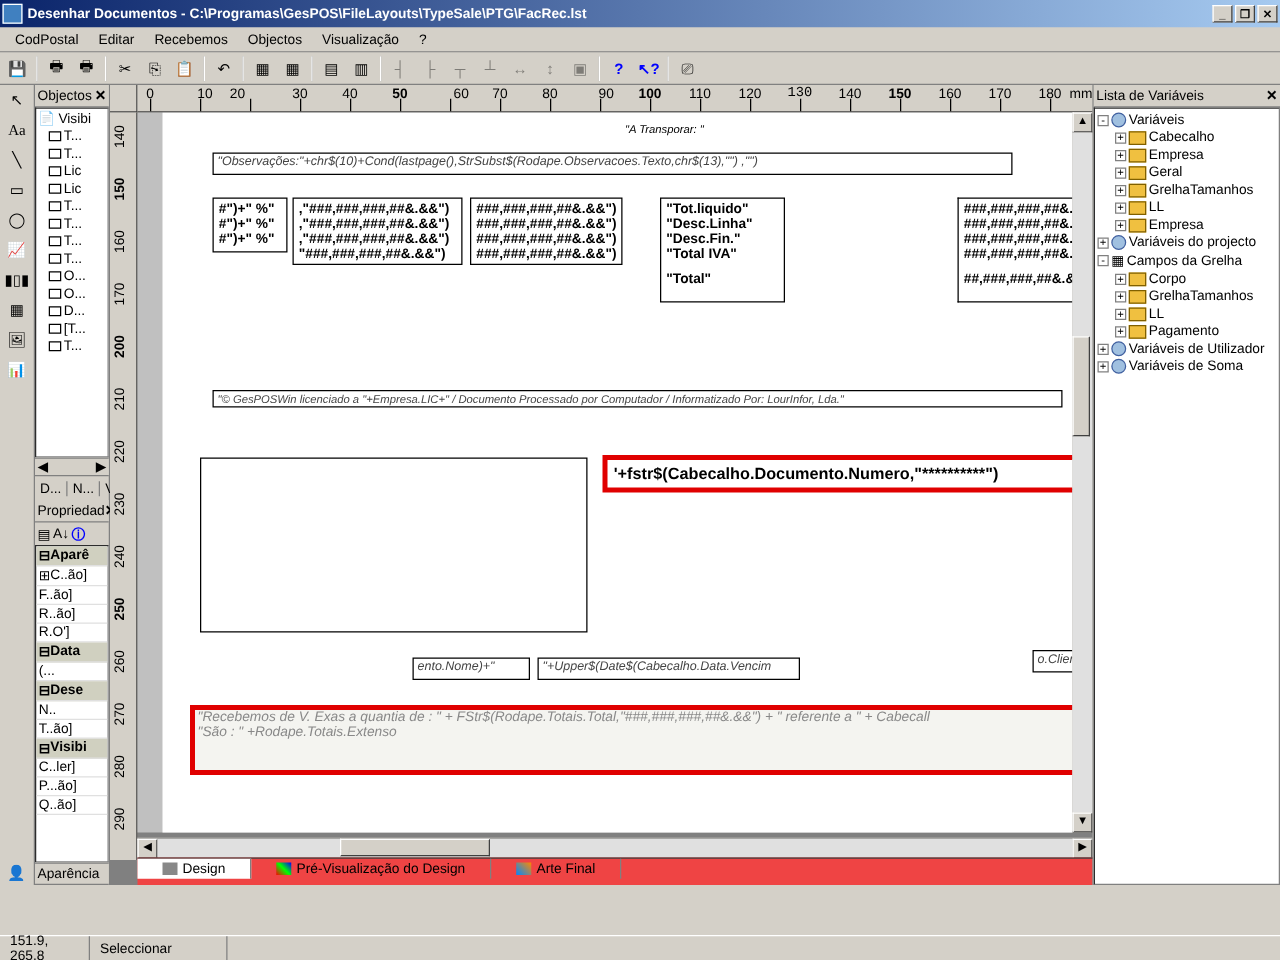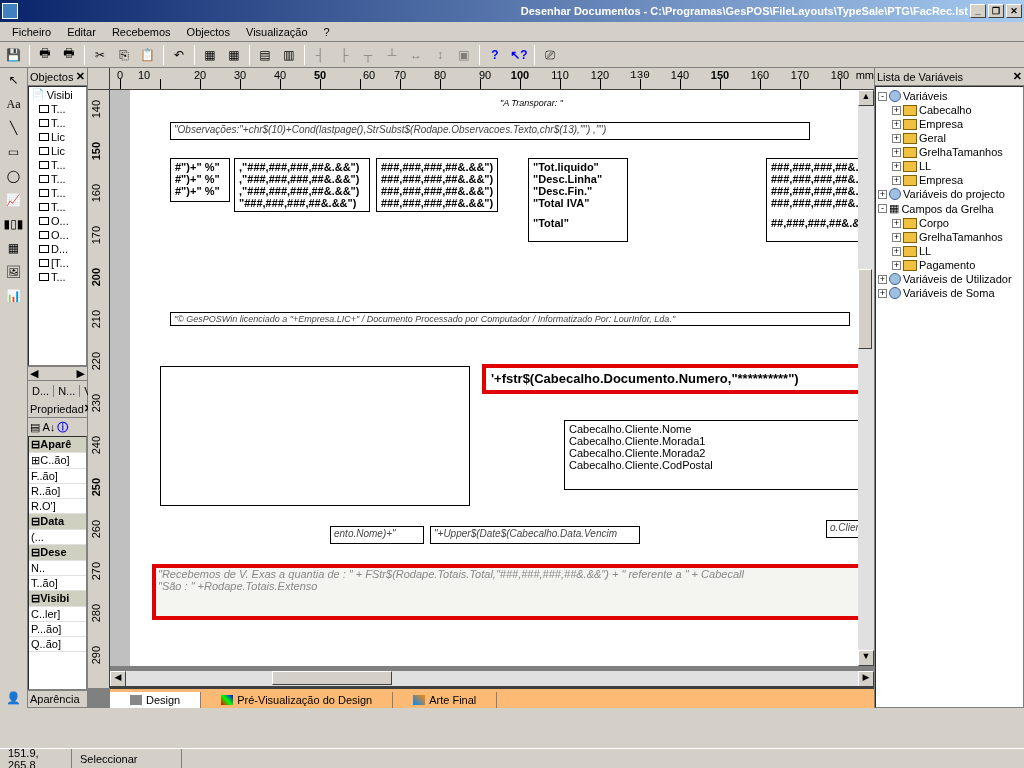--- a/index.html
+++ b/index.html
@@ -1,20 +1,20 @@
 <!DOCTYPE html>
 <html><head>
 <meta charset="utf-8">
 <style>
 * { box-sizing: border-box; margin: 0; padding: 0; font-family: "Tahoma", sans-serif; font-size: 11px; }
 body { background: #d4d0c8; width: 1024px; height: 768px; overflow: hidden; position: relative; }
 
 .titlebar { height: 22px; background: linear-gradient(to right, #0a246a, #a6caf0); color: #fff; display: flex; align-items: center; padding: 0 2px; }
 .titlebar .icon { width: 16px; height: 16px; background: #4080c0; margin-right: 4px; border: 1px solid #fff; }
-.titlebar .title { flex: 1; font-weight: bold; text-align: right; }
+.titlebar .title { flex: 1; font-weight: bold; }
 .titlebar .win-btns { display: flex; }
 .titlebar .win-btn { width: 16px; height: 14px; background: #d4d0c8; border: 1px solid #fff; border-right-color: #404040; border-bottom-color: #404040; margin-left: 2px; font-size: 9px; text-align: center; line-height: 12px; color: #000; font-weight: bold; }
 
 .menubar { height: 20px; background: #d4d0c8; display: flex; align-items: center; padding: 0 4px; border-bottom: 1px solid #808080; }
 .menubar span { padding: 0 8px; cursor: default; }
 
 .toolbar { height: 26px; background: #d4d0c8; display: flex; align-items: center; padding: 0 2px; border-bottom: 1px solid #808080; }
 .toolbar .tb-btn { width: 22px; height: 22px; border: 1px solid transparent; display: flex; align-items: center; justify-content: center; margin: 0 1px; font-size: 12px; }
 .toolbar .sep { width: 1px; height: 20px; background: #808080; margin: 0 3px; border-right: 1px solid #fff; }
 
@@ -58,21 +58,21 @@
 
 .hscroll { position: absolute; left: 22px; bottom: 22px; right: 0; height: 16px; background: #d4d0c8; border-top: 1px solid #808080; display: flex; }
 .hscroll .arrow { width: 16px; height: 16px; background: #d4d0c8; border: 1px solid #fff; border-right-color: #404040; border-bottom-color: #404040; text-align: center; font-size: 9px; }
 .hscroll .track { flex: 1; background: #e0e0e0; position: relative; }
 .hscroll .thumb { position: absolute; left: 20%; width: 120px; height: 14px; top: 0; background: #d4d0c8; border: 1px solid #fff; border-right-color: #404040; border-bottom-color: #404040; }
 .vscroll { position: absolute; right: 0; top: 22px; bottom: 42px; width: 16px; background: #d4d0c8; }
 .vscroll .arrow { height: 16px; width: 16px; background: #d4d0c8; border: 1px solid #fff; border-right-color: #404040; border-bottom-color: #404040; text-align: center; font-size: 9px; }
 .vscroll .track { position: absolute; top: 16px; bottom: 16px; left: 0; right: 0; background: #e0e0e0; }
 .vscroll .thumb { position: absolute; top: 30%; width: 14px; height: 80px; background: #d4d0c8; border: 1px solid #fff; border-right-color: #404040; border-bottom-color: #404040; }
 
-.bottom-tabs { position: absolute; bottom: 0; left: 22px; right: 0; height: 22px; background: #fdba74; display: flex; align-items: flex-end; border-top: 3px solid #404040; }
+.bottom-tabs { position: absolute; bottom: 0; left: 22px; right: 0; height: 22px; background: #ef4444; display: flex; align-items: flex-start; border-top: 1px solid #404040; }
 .bottom-tabs .btab { padding: 2px 20px; border-right: 1px solid #808080; display: flex; align-items: center; gap: 4px; }
 .bottom-tabs .btab.active { background: #fff; }
 .bottom-tabs .icon { width: 12px; height: 10px; display: inline-block; }
 .bottom-tabs .icon.design { background: #888; }
 .bottom-tabs .icon.preview { background: linear-gradient(45deg, #f00, #0f0, #00f); }
 .bottom-tabs .icon.final { background: linear-gradient(45deg, #08f, #f80); }
 
 .right-panel { width: 150px; background: #d4d0c8; border-left: 1px solid #808080; display: flex; flex-direction: column; }
 .tree { flex: 1; background: #fff; border: 1px inset #808080; font-size: 11px; overflow: hidden; padding: 2px; }
 .tree .node { white-space: nowrap; padding: 1px 0; display: flex; align-items: center; gap: 2px; }
@@ -91,21 +91,21 @@
   <div class="icon"></div>
   <div class="title">Desenhar Documentos - C:\Programas\GesPOS\FileLayouts\TypeSale\PTG\FacRec.lst</div>
   <div class="win-btns">
     <div class="win-btn">_</div>
     <div class="win-btn">❐</div>
     <div class="win-btn">✕</div>
   </div>
 </div>
 
 <div class="menubar">
-  <span>Ficheiro</span>
+  <span>CodPostal</span>
   <span>Editar</span>
   <span>Recebemos</span>
   <span>Objectos</span>
   <span>Visualização</span>
   <span>?</span>
 </div>
 
 <div class="toolbar">
   <div class="tb-btn">💾</div>
   <div class="sep"></div>
@@ -301,23 +301,23 @@
     </div>
   </div>
 
   <div class="canvas-wrap">
     <div class="corner"></div>
     <div class="h-ruler" id="hruler">
       <span style="position:absolute;right:0;bottom:8px;font-weight:normal">mm</span>
     <div class="tick major" style="left: 10px;"></div>
         <div class="label" style="left: 10px;">0</div>
         <div class="tick major" style="left: 50px;"></div>
-        <div class="label" style="left: 34px; text-align: right;">10</div>
+        <div class="label" style="left: 54px; text-align: right;">10</div>
         <div class="tick major" style="left: 90px;"></div>
-        <div class="label" style="left: 90px;">20</div>
+        <div class="label" style="left: 80px;">20</div>
         <div class="tick major" style="left: 130px;"></div>
         <div class="label" style="left: 130px;">30</div>
         <div class="tick major" style="left: 170px;"></div>
         <div class="label" style="left: 170px;">40</div>
         <div class="tick major" style="left: 210px;"></div>
         <div class="label" style="left: 210px; font-weight: bold;">50</div>
         <div class="tick major" style="left: 250px;"></div>
         <div class="label" style="left: 259px;">60</div>
         <div class="tick major" style="left: 290px;"></div>
         <div class="label" style="left: 290px;">70</div>
@@ -400,26 +400,20 @@
           <div style="height:8px"></div>
           <div class="line">##,###,###,##&amp;.&amp;&amp;</div>
         </div>
 
         <div class="text-obj" style="left:40px;top:222px;width:680px;height:14px;font-size:9px">"© GesPOSWin licenciado a "+Empresa.LIC+" / Documento Processado por Computador  /  Informatizado Por: LourInfor, Lda."</div>
 
         <div class="text-obj noborder" style="left:30px;top:276px;width:310px;height:140px;border:1px solid #000"></div>
 
         <div class="text-obj bold highlight-red" style="left:354px;top:276px;width:378px;height:26px;font-size:13px;padding:4px 6px">'+fstr$(Cabecalho.Documento.Numero,"**********")</div>
 
-        <div class="label-obj" style="left:434px;top:330px;width:300px;height:70px;border:1px solid #000">
-          <div>Cabecalho.Cliente.Nome</div>
-          <div>Cabecalho.Cliente.Morada1</div>
-          <div>Cabecalho.Cliente.Morada2</div>
-          <div>Cabecalho.Cliente.CodPostal</div>
-        </div>
 
         <div class="text-obj" style="left:200px;top:436px;width:94px;height:18px">ento.Nome)+"</div>
         <div class="text-obj" style="left:300px;top:436px;width:210px;height:18px">"+Upper$(Date$(Cabecalho.Data.Vencim</div>
         <div class="text-obj" style="left:696px;top:430px;width:62px;height:18px">o.Cliente.N</div>
 
         <div class="text-obj highlight-red" style="left:24px;top:476px;width:712px;height:52px;color:#888;background:#f4f4f0;border:1px dashed #888">
           <div>"Recebemos de V. Exas a quantia de : " + FStr$(Rodape.Totais.Total,"###,###,###,##&amp;.&amp;&amp;") + "  referente a " + Cabecall</div>
           <div>"São  :  " +Rodape.Totais.Extenso</div>
         </div>
       </div>

